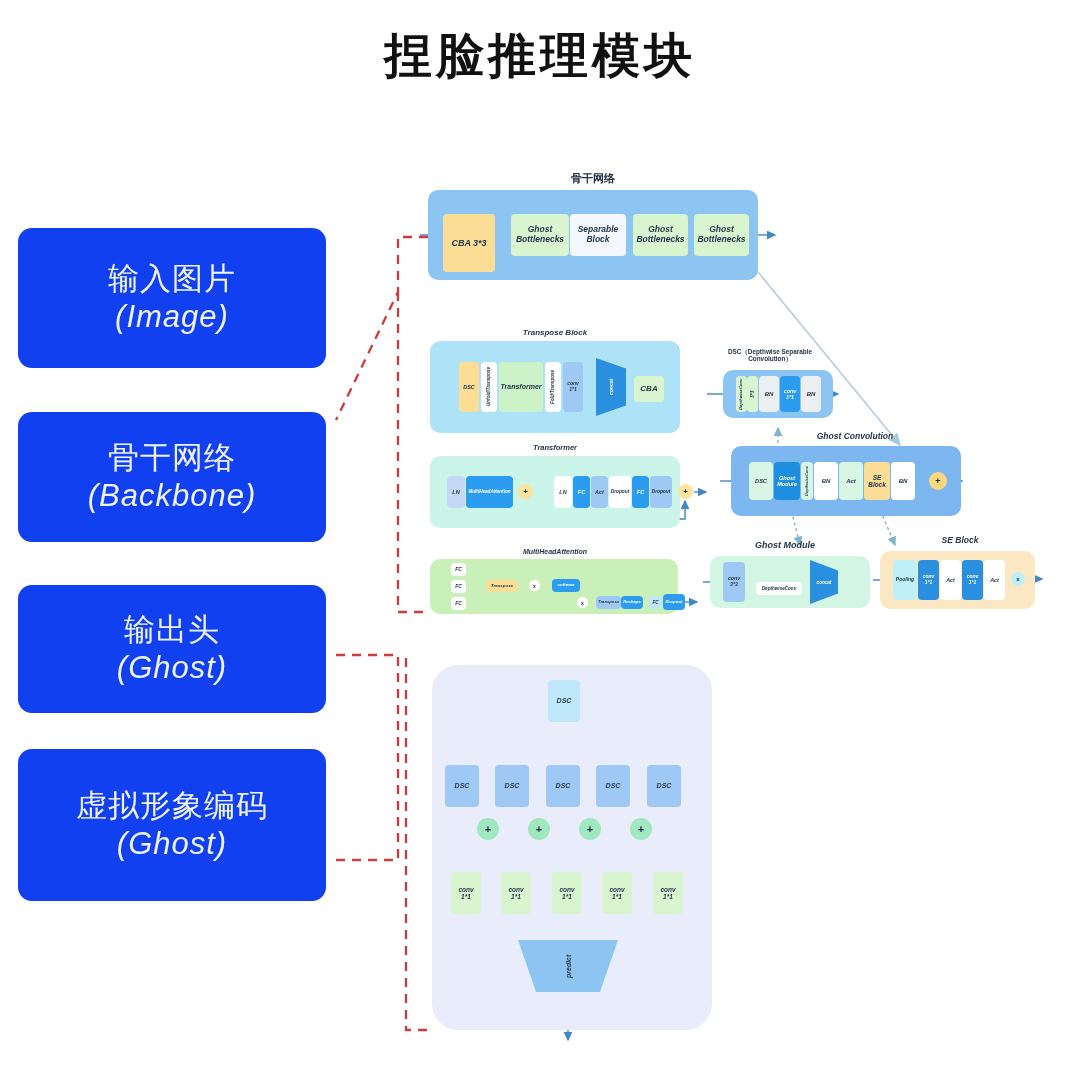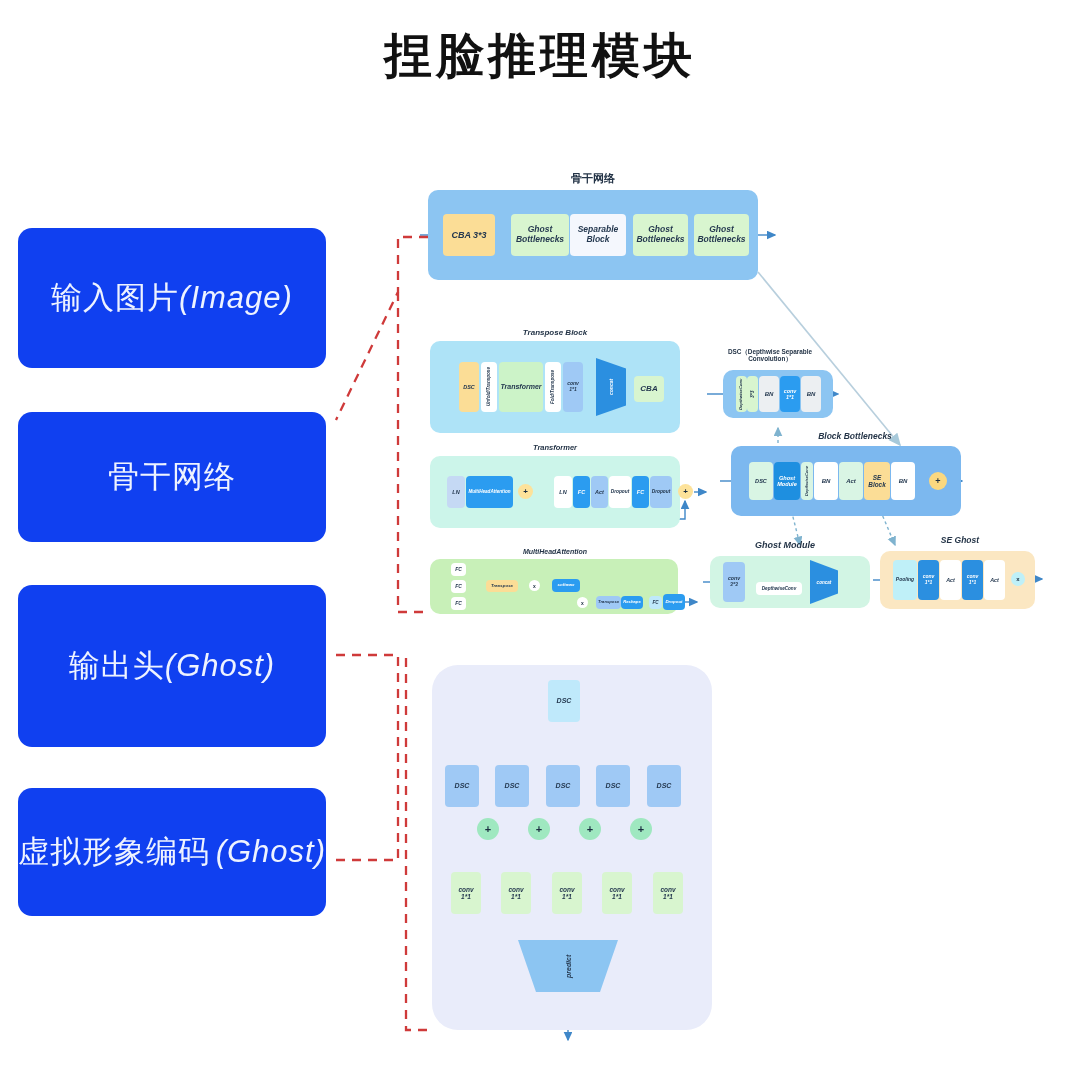--- a/index.html
+++ b/index.html
@@ -7,21 +7,21 @@
        font-family:"Liberation Sans","DejaVu Sans",sans-serif;color:#1a2a3a;}
 
   #page-title{
     position:absolute;left:0;top:24px;width:1080px;text-align:center;
     font-size:48px;font-weight:bold;letter-spacing:4px;color:#111;
   }
 
   
   .stage-box{
     position:absolute;left:18px;width:308px;border-radius:14px;
-    background:#1040f0;color:#eef3ff;display:flex;flex-direction:row;
+    background:#1040f0;color:#eef3ff;display:flex;flex-direction:column;
     align-items:center;justify-content:center;line-height:1.22;
     font-size:31px;letter-spacing:1px;
   }
   .stage-box .cn{display:block;}
   .stage-box .en{display:block;font-style:italic;}
 
   
   .panel{position:absolute;border-radius:10px;}
   .panel-title{
     position:absolute;text-align:center;font-style:italic;font-weight:bold;
@@ -54,26 +54,27 @@
 <body>
 
 <div id="page-title">捏脸推理模块</div>
 
 <div class="stage-box" id="st0" style="top:228px;height:140px;">
   <span class="cn">输入图片</span>
   <span class="en">(Image)</span>
 </div>
 <div class="stage-box" id="st1" style="top:412px;height:130px;">
   <span class="cn">骨干网络</span>
-</div>
-<div class="stage-box" id="st2" style="top:585px;height:162px;">
+  <span class="en">(Backbone)</span>
+</div>
+<div class="stage-box" id="st2" style="top:585px;height:128px;">
   <span class="cn">输出头</span>
   <span class="en">(Ghost)</span>
 </div>
-<div class="stage-box" id="st3" style="top:788px;height:128px;justify-content:space-between;">
+<div class="stage-box" id="st3" style="top:749px;height:152px;">
   <span class="cn">虚拟形象编码</span>
   <span class="en">(Ghost)</span>
 </div>
 
 <svg class="wires">
   <defs>
     <marker id="ab" markerWidth="7" markerHeight="7" refX="6" refY="3.2" orient="auto">
       <path d="M0,0 L7,3.2 L0,6.4 z" fill="#3f87c8"></path>
     </marker>
     <marker id="ag" markerWidth="8" markerHeight="8" refX="7" refY="3.6" orient="auto">
@@ -170,21 +171,21 @@
     <path d="M406,658 L406,1030 L432,1030"></path>
   </g>
 
   <g stroke="#b8cfdd" stroke-width="1.6" fill="none">
     <path d="M758,272 L900,445" marker-end="url(#ag)"></path>
   </g>
 </svg>
 
 <div class="panel-title" style="left:428px;top:172px;width:330px;font-size:11px;font-style:normal;">骨干网络</div>
 <div class="panel" style="left:428px;top:190px;width:330px;height:90px;background:#8cc5f2;"></div>
-<div class="blk" style="left:443px;top:214px;width:52px;height:42px;background:#fbdd96;font-size:9px;">
+<div class="blk" style="left:443px;top:214px;width:52px;height:58px;background:#fbdd96;font-size:9px;">
   <span>CBA 3*3</span>
 </div>
 <div class="blk" style="left:511px;top:214px;width:58px;height:42px;background:#d8f5cf;font-size:8.5px;">
   <span>Ghost</span>
   <span class="l2">Bottlenecks</span>
 </div>
 <div class="blk" style="left:570px;top:214px;width:56px;height:42px;background:#f4f7fd;font-size:8.5px;">
   <span>Separable</span>
   <span class="l2">Block</span>
 </div>
@@ -307,21 +308,21 @@
   <span>BN</span>
 </div>
 <div class="blk" style="left:780px;top:376px;width:20px;height:36px;background:#2b9cf0;font-size:5.4px;color:#fff;">
   <span>conv</span>
   <span class="l2">1*1</span>
 </div>
 <div class="blk" style="left:801px;top:376px;width:20px;height:36px;background:#eceff2;font-size:6px;">
   <span>BN</span>
 </div>
 
-<div class="panel-title" style="left:745px;top:432px;width:220px;font-size:8.5px;">Block Bottlenecks</div>
+<div class="panel-title" style="left:745px;top:432px;width:220px;font-size:8.5px;">Ghost Convolution</div>
 <div class="panel" style="left:731px;top:446px;width:230px;height:70px;background:#7cb8ef;"></div>
 <div class="blk" style="left:749px;top:462px;width:24px;height:38px;background:#d9f5e4;font-size:5.6px;">
   <span>DSC</span>
 </div>
 <div class="blk" style="left:774px;top:462px;width:26px;height:38px;background:#1e8fe0;font-size:5.6px;color:#fff;">
   <span>Ghost</span>
   <span class="l2">Module</span>
 </div>
 <div class="blk vert" style="left:801px;top:462px;width:12px;height:38px;background:#d9f5e4;font-size:4px;">
   <span>DepthwiseConv</span>
@@ -350,21 +351,21 @@
   <span class="l2">3*3</span>
 </div>
 <div class="blk" style="left:756px;top:582px;width:46px;height:13px;background:#ffffff;font-size:4.6px;">
   <span>DepthwiseConv</span>
 </div>
 <div class="trap" style="left:810px;top:560px;width:28px;height:44px;background:#2b8fe0;
             clip-path:polygon(0 0,100% 24%,100% 76%,0 100%);">
   <span class="tlabel" style="font-size:4.6px;">concat</span>
 </div>
 
-<div class="panel-title" style="left:880px;top:536px;width:160px;font-size:8.5px;">SE Ghost</div>
+<div class="panel-title" style="left:880px;top:536px;width:160px;font-size:8.5px;">SE Block</div>
 <div class="panel" style="left:880px;top:551px;width:155px;height:58px;background:#fbe7c2;"></div>
 <div class="blk" style="left:893px;top:560px;width:24px;height:40px;background:#bff0f8;font-size:5px;">
   <span>Pooling</span>
 </div>
 <div class="blk" style="left:918px;top:560px;width:21px;height:40px;background:#2b8fe0;font-size:5px;color:#fff;">
   <span>conv</span>
   <span class="l2">1*1</span>
 </div>
 <div class="blk" style="left:940px;top:560px;width:21px;height:40px;background:#ffffff;font-size:5.4px;">
   <span>Act</span>

